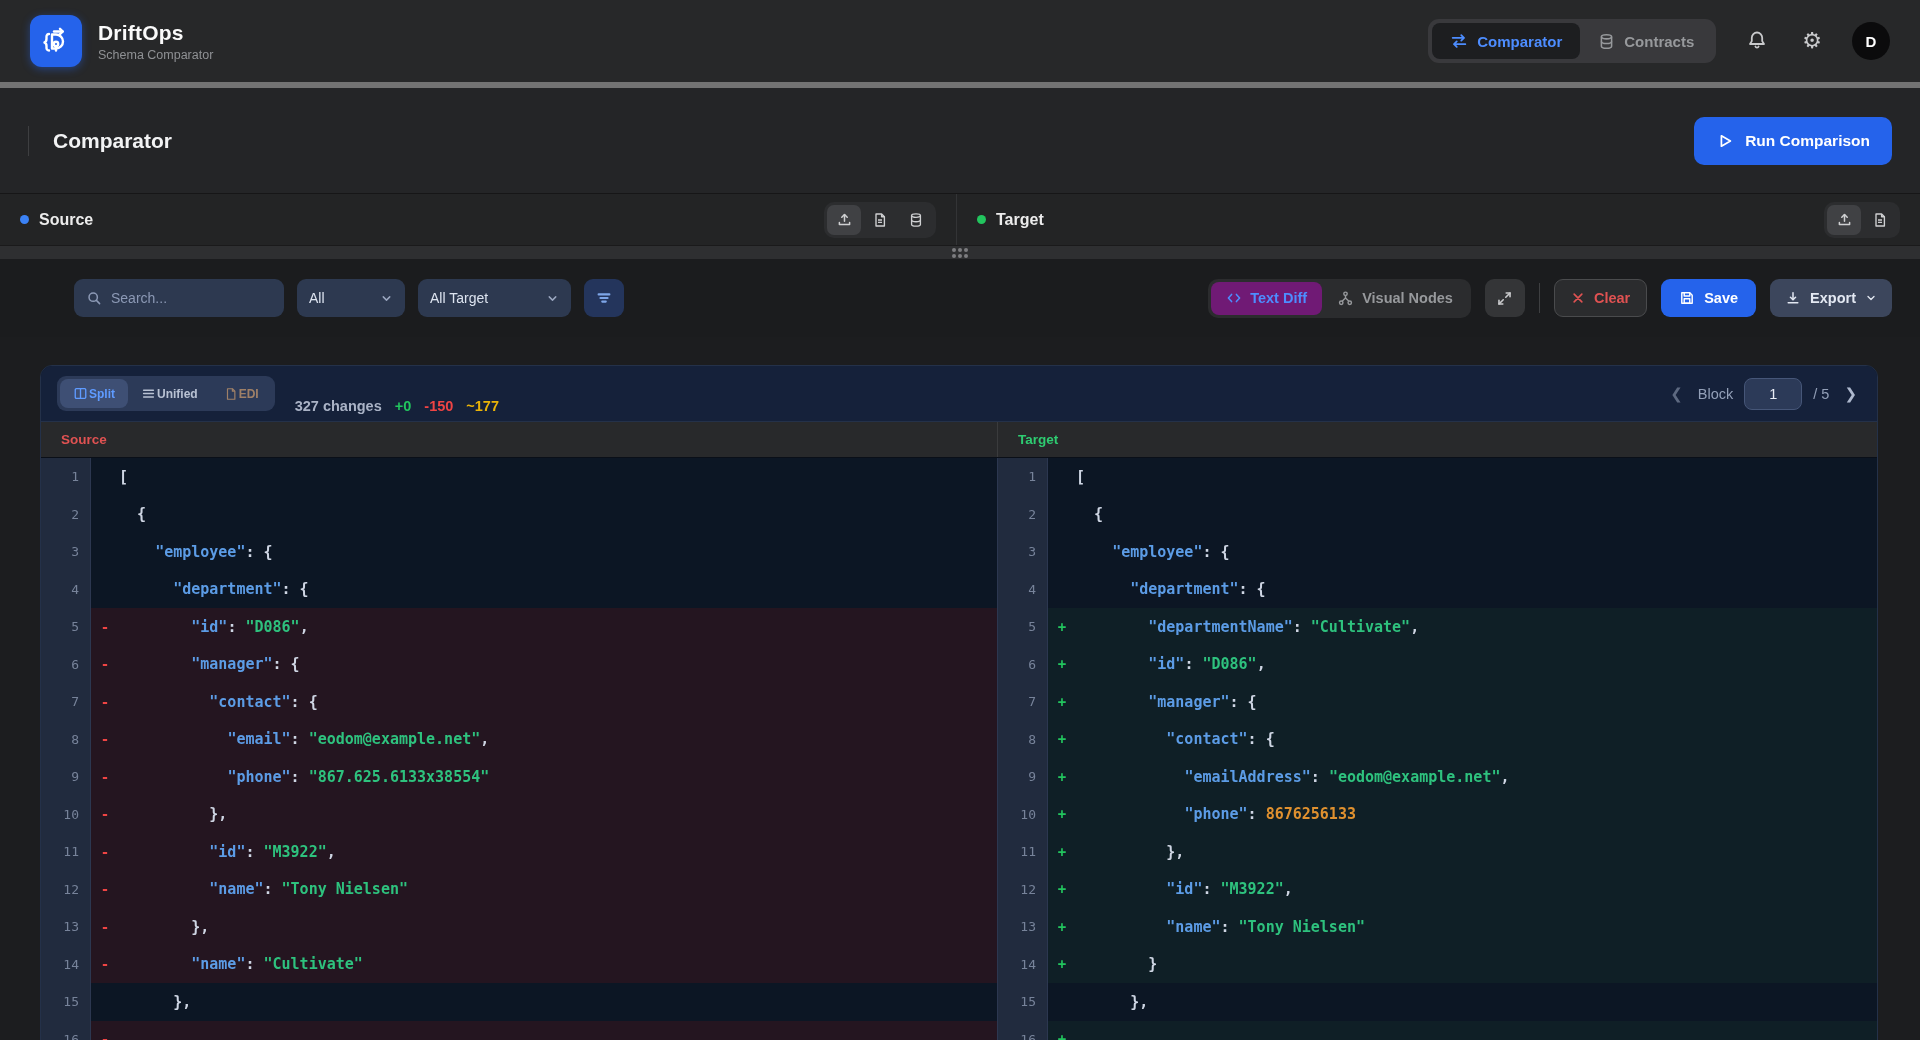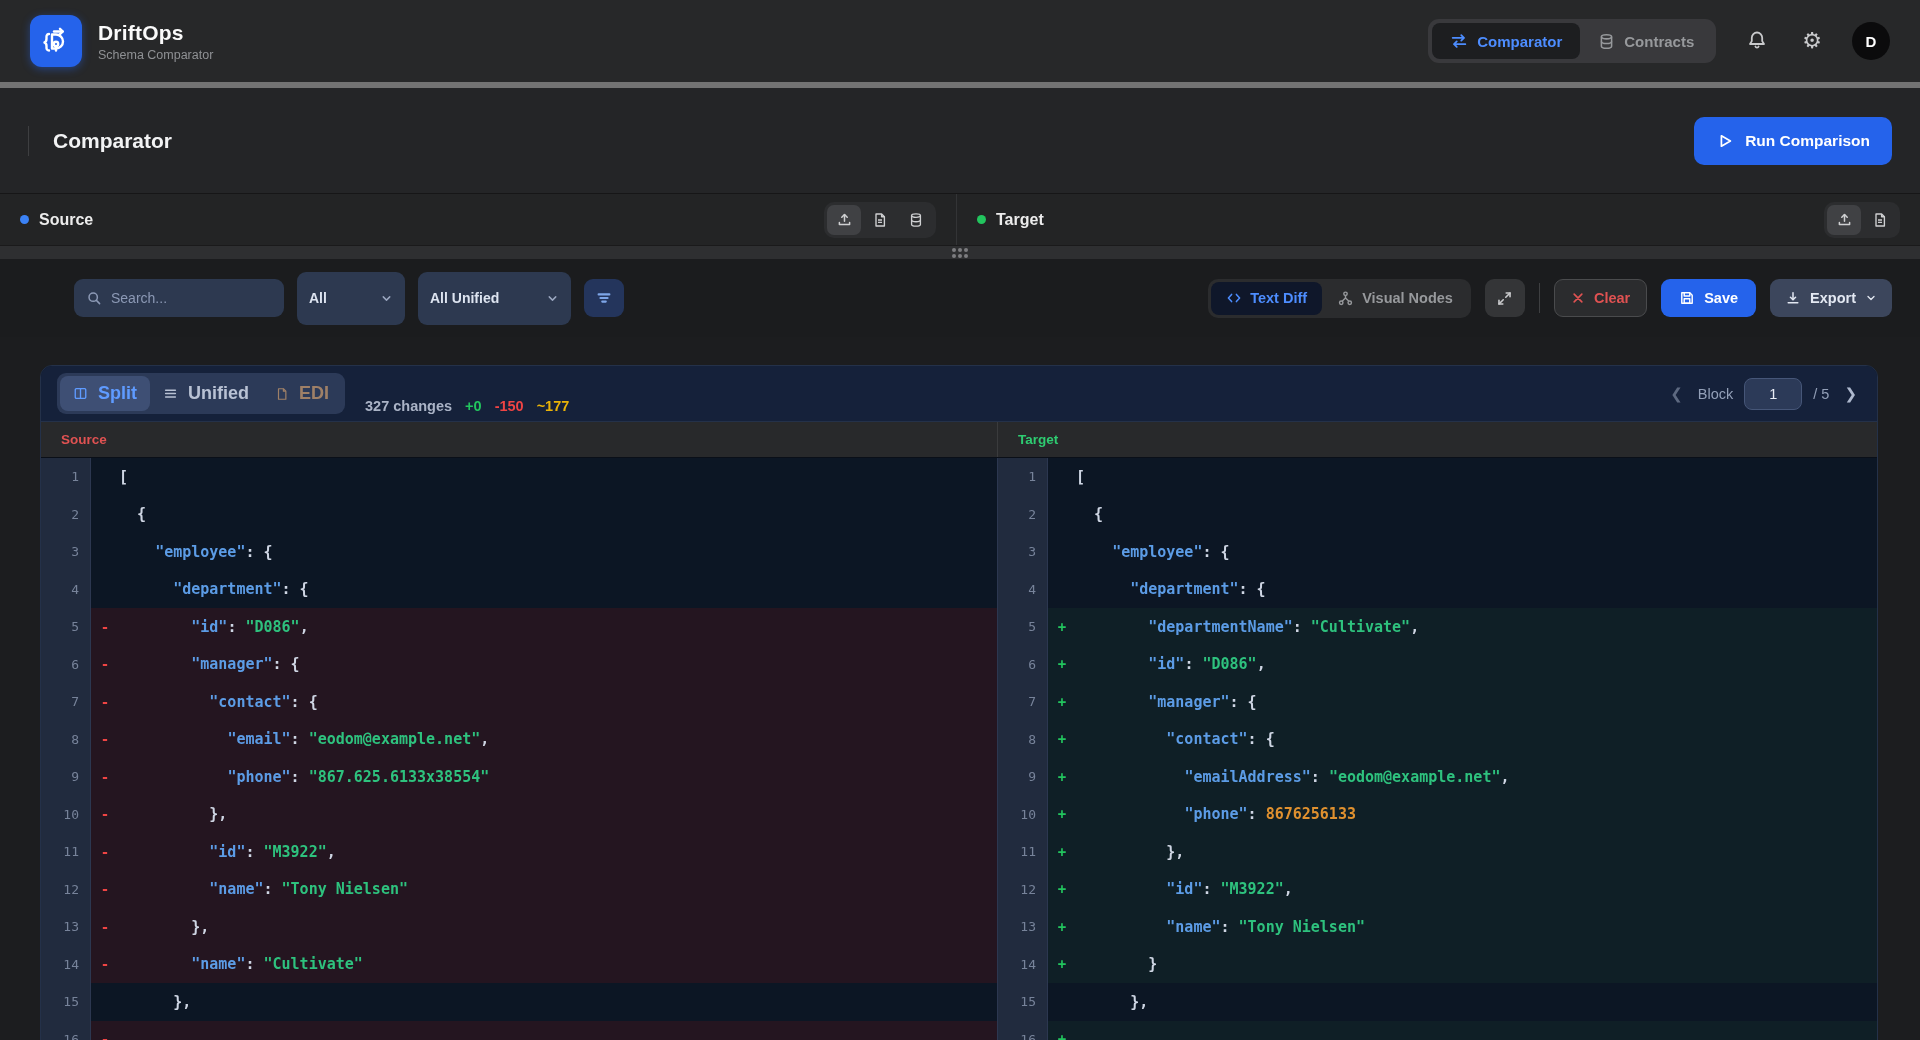--- a/index.html
+++ b/index.html
@@ -60,50 +60,50 @@
 
   
   .toolbar { height:78px; background:#1b1c1e; display:flex; align-items:center;
     justify-content:space-between; padding:0 28px; }
   .tb-left { display:flex; align-items:center; gap:13px;padding-left:46px; }
   .search { display:flex; align-items:center; gap:9px; width:210px; height:38px;
     background:#2d3950; border-radius:9px; padding:0 12px; color:#8c99b5; }
   .search input { background:transparent; border:none; outline:none; color:#c6d0e4;
     font-size:14px; width:100%; font-family:inherit; }
   .search input::placeholder { color:#8c99b5; }
-  .select { display:flex; align-items:center; justify-content:space-between; height:53px;
+  .select { display:flex; align-items:center; justify-content:space-between; height:38px;
     background:#2d3950; border-radius:9px; padding:0 12px; color:#dde4f0; font-size:14px;
-    font-weight:700; gap:14px; cursor:pointer; }
+    font-weight:400; gap:14px; cursor:pointer; }
   .sel-all { width:108px; } .sel-changes { width:153px; }
   .filterbtn { width:40px; height:38px; background:#24355c; border:none; border-radius:9px;
     color:#7ea6e8; cursor:pointer; display:flex; align-items:center; justify-content:center; }
   .tb-right { display:flex; align-items:center; gap:14px; }
   .seg3 { background:#2b2c2e; border-radius:10px; padding:3px; display:flex; }
   .seg3 .seg-btn { padding:8px 15px; font-size:14.5px; gap:8px; }
-  .seg3 .seg-btn.active { background:#0f172a; color:#4d8dff; }
+  .seg3 .seg-btn.active { background:#701a75; color:#4d8dff; }
   .sqbtn { width:40px; height:38px; background:#343537; border:none; border-radius:9px;
     color:#c9cacc; cursor:pointer; display:flex; align-items:center; justify-content:center; }
   .clear-btn { display:flex; align-items:center; gap:9px; height:38px; padding:0 16px;
     background:#2b2c2e; border:1px solid #4a4b4d; border-radius:9px; color:#e05252;
     font-size:14.5px; font-weight:600; cursor:pointer; font-family:inherit; }
   .save-btn { display:flex; align-items:center; gap:9px; height:38px; padding:0 18px;
     background:#2563eb; border:none; border-radius:9px; color:#fff; font-size:14.5px;
     font-weight:600; cursor:pointer; font-family:inherit; }
   .export-btn { display:flex; align-items:center; gap:9px; height:38px; padding:0 15px;
     background:#3c465c; border:none; border-radius:9px; color:#e3e8f2; font-size:14.5px;
     font-weight:600; cursor:pointer; font-family:inherit; }
 
   
   .diff-wrap { margin:28px 42px 0 40px; background:#0c1624; border:1px solid #243149;
     border-radius:12px 12px 0 0; overflow:hidden; height:720px; }
   .diff-head { height:56px; background:#15213a; border-bottom:1px solid #243149;
     display:flex; align-items:center; justify-content:space-between; padding:0 16px; }
   .dh-left { display:flex; align-items:center; gap:20px; }
   .seg4 { background:#2c3a58; border-radius:9px; padding:3px; display:flex; }
-  .seg4 .seg-btn { padding:7px 13px; font-size:18px; gap:10px; color:#b9c2d4; }
+  .seg4 .seg-btn { padding:7px 13px; font-size:12px; gap:1px; color:#b9c2d4; }
   .seg4 .seg-btn.active { background:#3e4f74; color:#5f9bff; }
   .seg4 .seg-btn.disabled { color:#fdba74; opacity:.55; cursor:default; }
   .stats { display:flex; align-items:center; gap:13px; font-size:14.5px; font-weight:600;margin-top:25px; }
   .stat-changes { color:#aab3c6; } .stat-add { color:#22c55e; }
   .stat-del { color:#ef4444; } .stat-mod { color:#eab308; }
   .blocknav { display:flex; align-items:center; gap:11px; color:#93a0b8; font-size:14.5px; }
   .blocknav .chev { background:none; border:none; color:#5d6980; font-size:15px; cursor:pointer; padding:2px 4px; }
   .blocknav .chev.on { color:#aeb9ce; }
   .block-input { width:58px; height:32px; background:#2c3a58; border:1px solid #465678;
     border-radius:8px; color:#e8edf6; text-align:center; font-size:14.5px; font-family:inherit; }
@@ -291,21 +291,21 @@
     </div>
     <div class="select sel-all">
       <span>All</span>
       <span class="icon">
         <svg width="13" height="13" viewBox="0 0 20 20" fill="none" stroke="#9aa6bf" stroke-width="2.2" stroke-linecap="round" stroke-linejoin="round">
             <path d="M5 7.5l5 5 5-5"></path>
           </svg>
       </span>
     </div>
     <div class="select sel-changes">
-      <span>All Unified</span>
+      <span>All Target</span>
       <span class="icon">
         <svg width="13" height="13" viewBox="0 0 20 20" fill="none" stroke="#9aa6bf" stroke-width="2.2" stroke-linecap="round" stroke-linejoin="round">
             <path d="M5 7.5l5 5 5-5"></path>
           </svg>
       </span>
     </div>
     <button class="filterbtn">
       <span class="icon">
         <svg width="18" height="18" viewBox="0 0 20 20" fill="none" stroke="currentColor" stroke-width="2.3" stroke-linecap="round">
           <path d="M4 6h12"></path>

